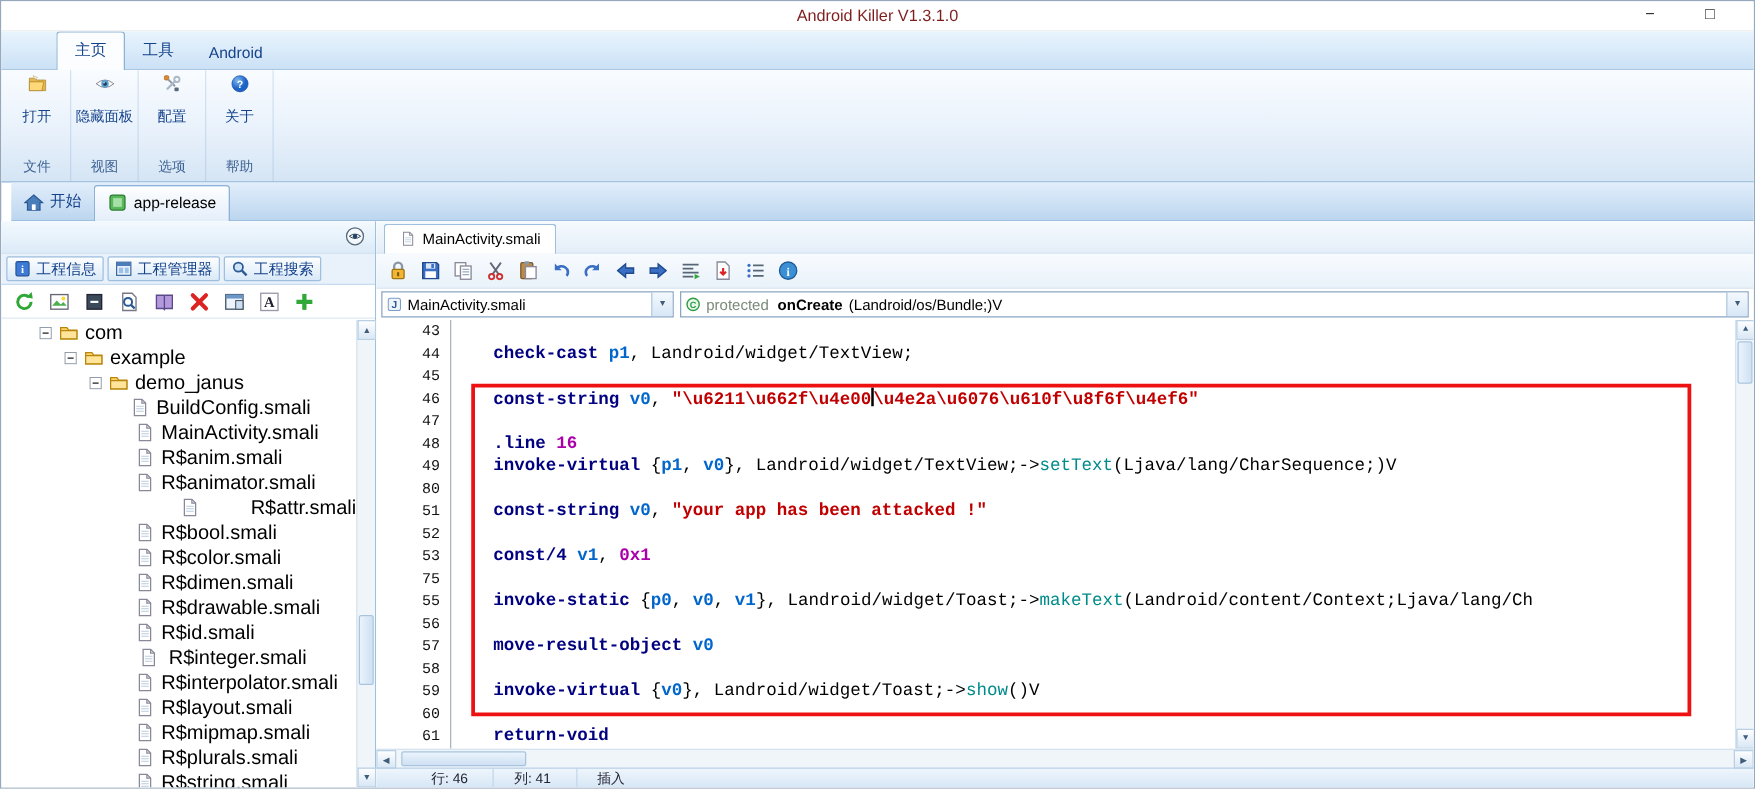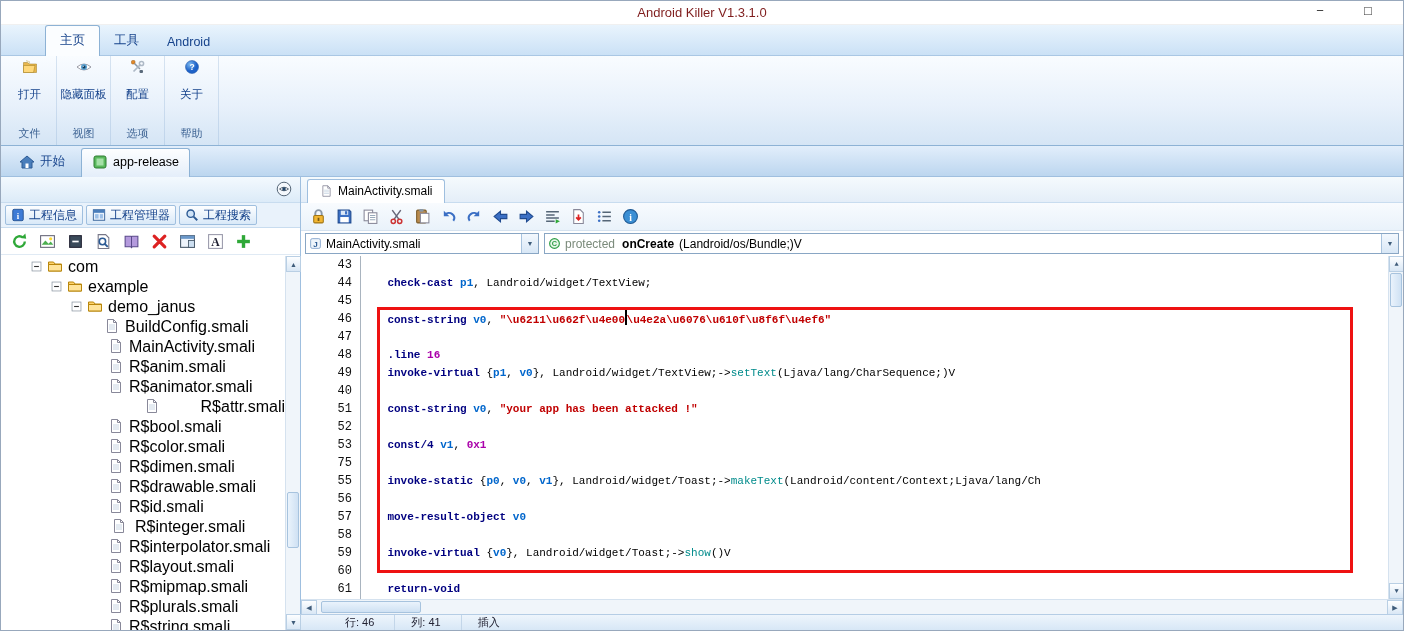--- a/index.html
+++ b/index.html
@@ -20,21 +20,21 @@
 
   
   .ribbon-body { height:90px; background:linear-gradient(#f9fcff,#e8f1fb 55%,#d5e5f5); border-bottom:1px solid #8db2d5; display:flex; padding-left:2px; }
   .ribbon-group { width:54px; display:flex; flex-direction:column; align-items:center; padding-top:3px; border-right:1px solid rgba(150,180,215,.35); }
   .rg-button { display:flex; flex-direction:column; align-items:center; cursor:default; }
   .rg-icon { width:32px; height:32px; }
   .rg-label { font-size:11.5px; color:#15428b; text-align:center; line-height:13px; margin-top:13px; min-height:26px; max-width:50px; }
   .rg-caption { font-size:11px; color:#3e6494; margin-top:auto; padding-bottom:4px; }
 
   
-  .doc-tabs { height:31px; background:linear-gradient(#e2eefb,#bcd6ef); display:flex; align-items:flex-end; padding-left:8px; gap:6px; border-bottom:1px solid #9fbfdf; }
+  .doc-tabs { height:31px; background:linear-gradient(#e2eefb,#bcd6ef); display:flex; align-items:flex-end; border-bottom:1px solid #9fbfdf;margin-left:8px; }
   .dtab { display:flex; align-items:center; gap:5px; font-size:12.5px; color:#15428b; padding:5px 10px 6px; cursor:default; }
   .dtab.active { background:linear-gradient(#fdfeff,#e4eefa); border:1px solid #8db2d5; border-bottom:none; border-radius:3px 3px 0 0; color:#000; margin-bottom:-1px; padding-bottom:7px; }
 
   
   .main { position:absolute; top:176px; bottom:0; left:0; right:0; display:flex; }
 
   
   .left-panel { width:300px; position:relative; border-right:1px solid #9fbfdf; background:#fff; flex:none; }
   .panel-header { height:26px; background:linear-gradient(#f3f9fe,#dcebf8); border-bottom:1px solid #c8dcef; position:relative; }
   .eye-btn { position:absolute; right:8px; top:4px; width:18px; height:18px; cursor:default; }
@@ -79,21 +79,21 @@
   .dd-method { flex:1; }
   .dd-arrow { margin-left:auto; width:17px; height:100%; background:linear-gradient(#f3f8fd,#d8e7f6); border-left:1px solid #a8c3de; display:flex; align-items:center; justify-content:center; font-size:7px; color:#3f5c7a; flex:none; }
   .dd .mod { color:#7a8a7a; margin-right:3px; }
   .dd b { font-weight:bold; margin-right:1px; }
 
   
   .code-wrap { position:absolute; top:79px; bottom:31px; left:0; right:0; overflow:hidden; font-family:"Liberation Mono","DejaVu Sans Mono",monospace; }
   .gutter { position:absolute; left:0; top:0; bottom:0; width:60px; background:#fff; border-right:1px solid #a9b4bf; }
   .gutter .ln { height:18px; line-height:18px; font-size:12px; color:#111; text-align:right; padding-right:8px; }
   .code { position:absolute; left:60px; top:0; right:15px; bottom:0; overflow:hidden; }
-  .code-line { height:18px; line-height:18px; font-size:11px; white-space:pre; }
+  .code-line { height:18px; line-height:18px; font-size:14px; white-space:pre; }
   .tk-plain { color:#000; }
   .tk-kw   { color:var(--kw); font-weight:bold; }
   .tk-reg  { color:var(--reg); font-weight:bold; }
   .tk-str  { color:var(--str); font-weight:bold; }
   .tk-num  { color:var(--num); font-weight:bold; }
   .tk-meth { color:var(--meth); }
   .caret { display:inline-block; width:1.5px; height:15px; background:#000; vertical-align:-2px; }
   .hl-box { position:absolute; left:76px; width:976px; border:3px solid #ee1111; pointer-events:none; z-index:5; }
 
   
@@ -615,21 +615,21 @@
 
       <div class="code-wrap" id="code-wrap">
         <div class="gutter" id="gutter">
             <div class="ln">43</div>
             <div class="ln">44</div>
             <div class="ln">45</div>
             <div class="ln">46</div>
             <div class="ln">47</div>
             <div class="ln">48</div>
             <div class="ln">49</div>
-            <div class="ln">40</div>
+            <div class="ln">80</div>
             <div class="ln">51</div>
             <div class="ln">52</div>
             <div class="ln">53</div>
             <div class="ln">75</div>
             <div class="ln">55</div>
             <div class="ln">56</div>
             <div class="ln">57</div>
             <div class="ln">58</div>
             <div class="ln">59</div>
             <div class="ln">60</div>

